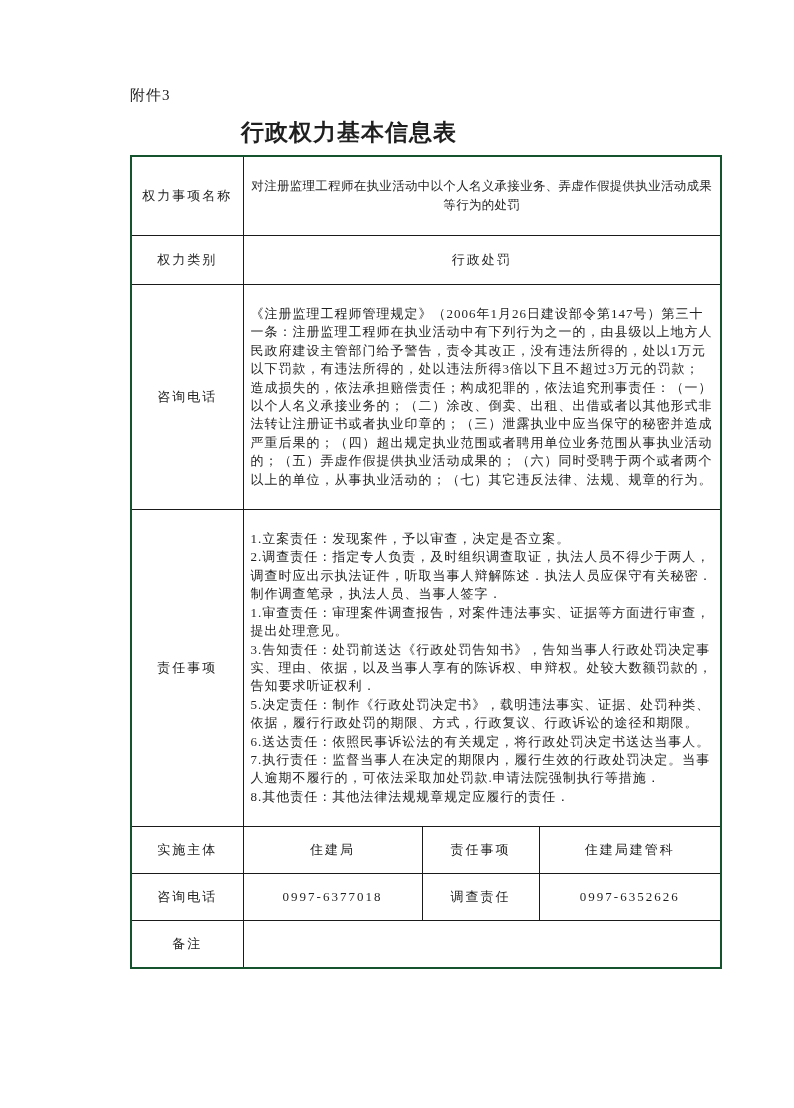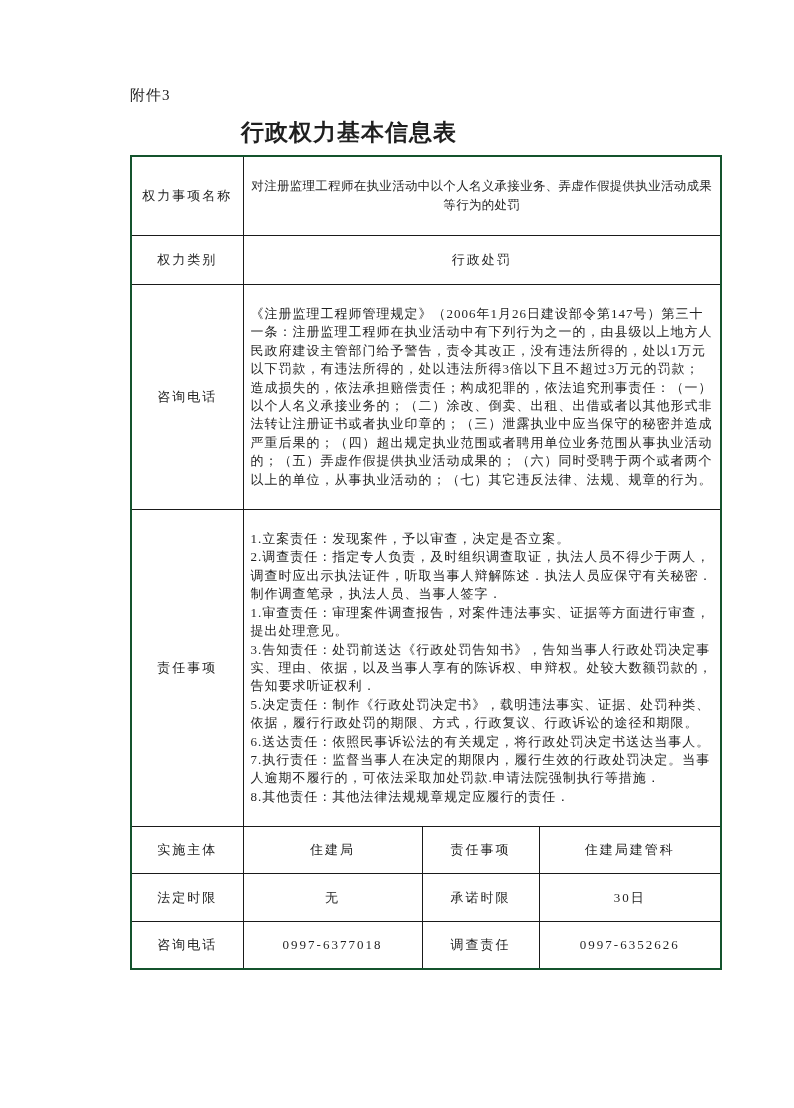--- a/index.html
+++ b/index.html
@@ -125,30 +125,28 @@
 
       <tr style="height:47px">
         <td class="lbl">实施主体</td>
         <td class="cval">住建局</td>
         <td class="lbl">责任事项</td>
         <td class="cval">住建局建管科</td>
       </tr>
 
 
 
-      <tr style="height:48px">
-        <td class="lbl">法定时限</td>
-        <td class="cval">无</td>
-        <td class="lbl">承诺时限</td>
-        <td class="cval">30日</td>
-      </tr>
 
       <tr style="height:47px">
         <td class="lbl">咨询电话</td>
         <td class="cval num">0997-6377018</td>
         <td class="lbl">调查责任</td>
         <td class="cval num">0997-6352626</td>
       </tr>
 
+      <tr style="height:47px">
+        <td class="lbl">备注</td>
+        <td class="cval" colspan="3"></td>
+      </tr>
     </tbody>
   </table>
 
 </div>
 
 </body></html>

